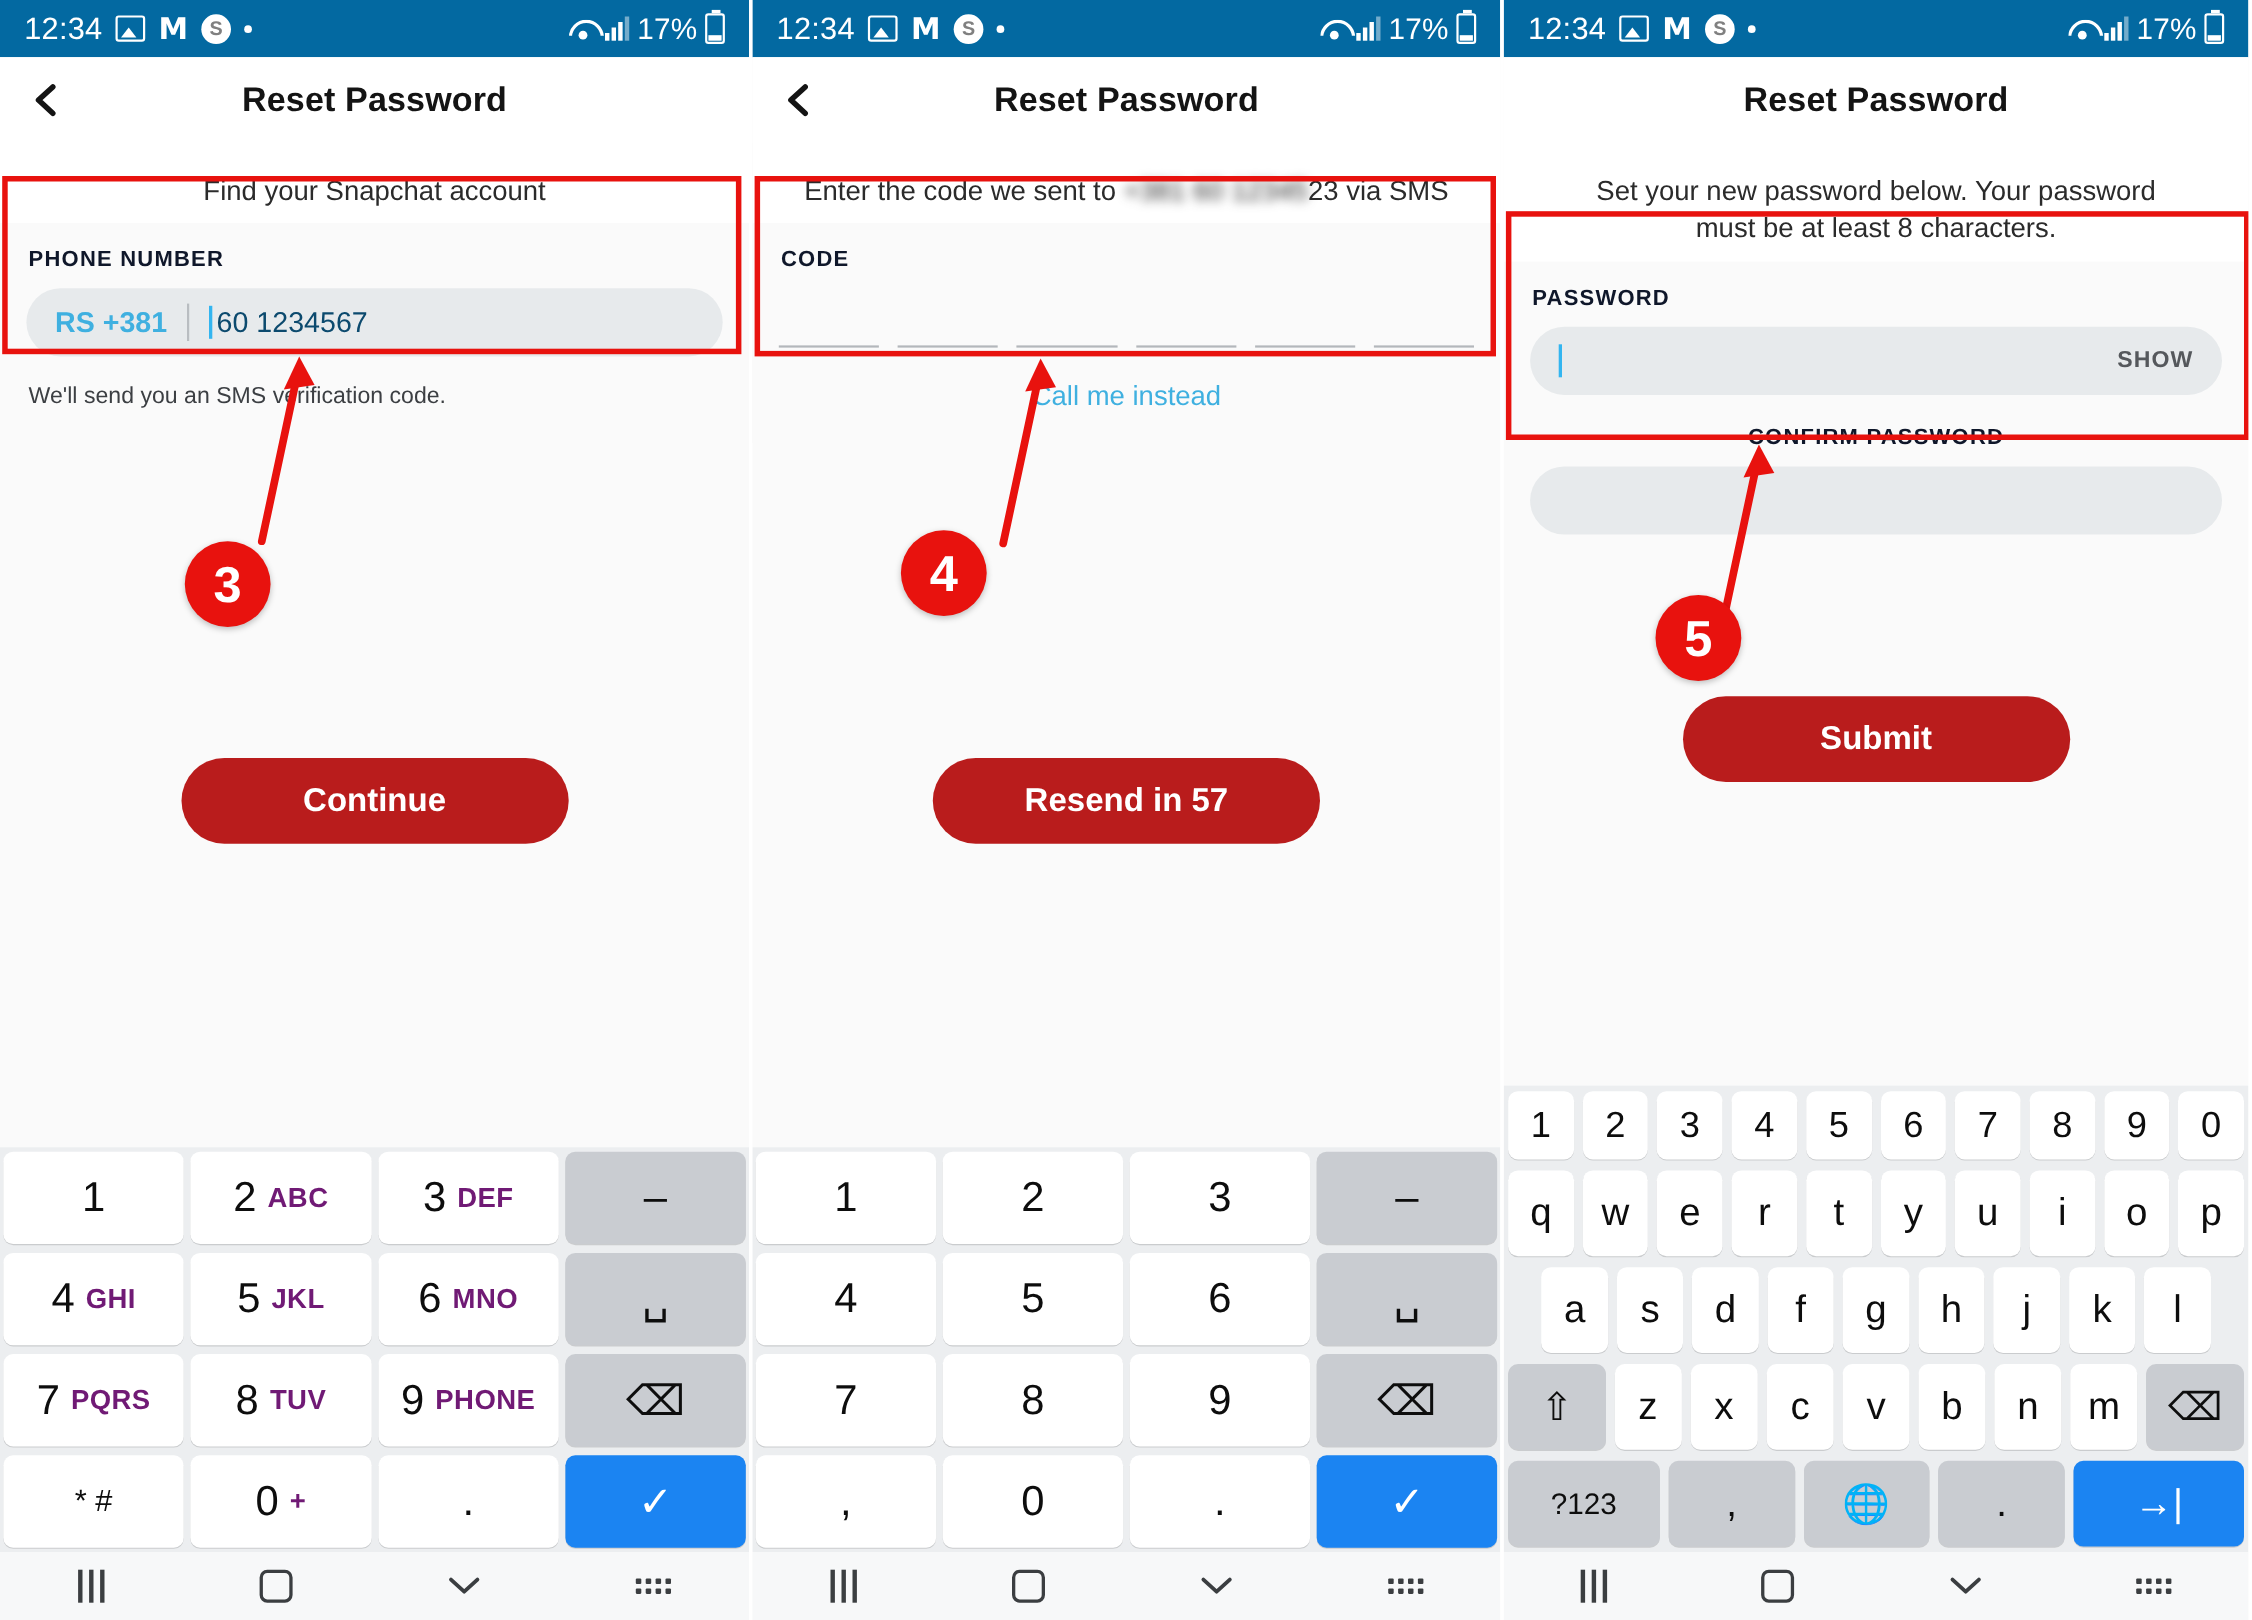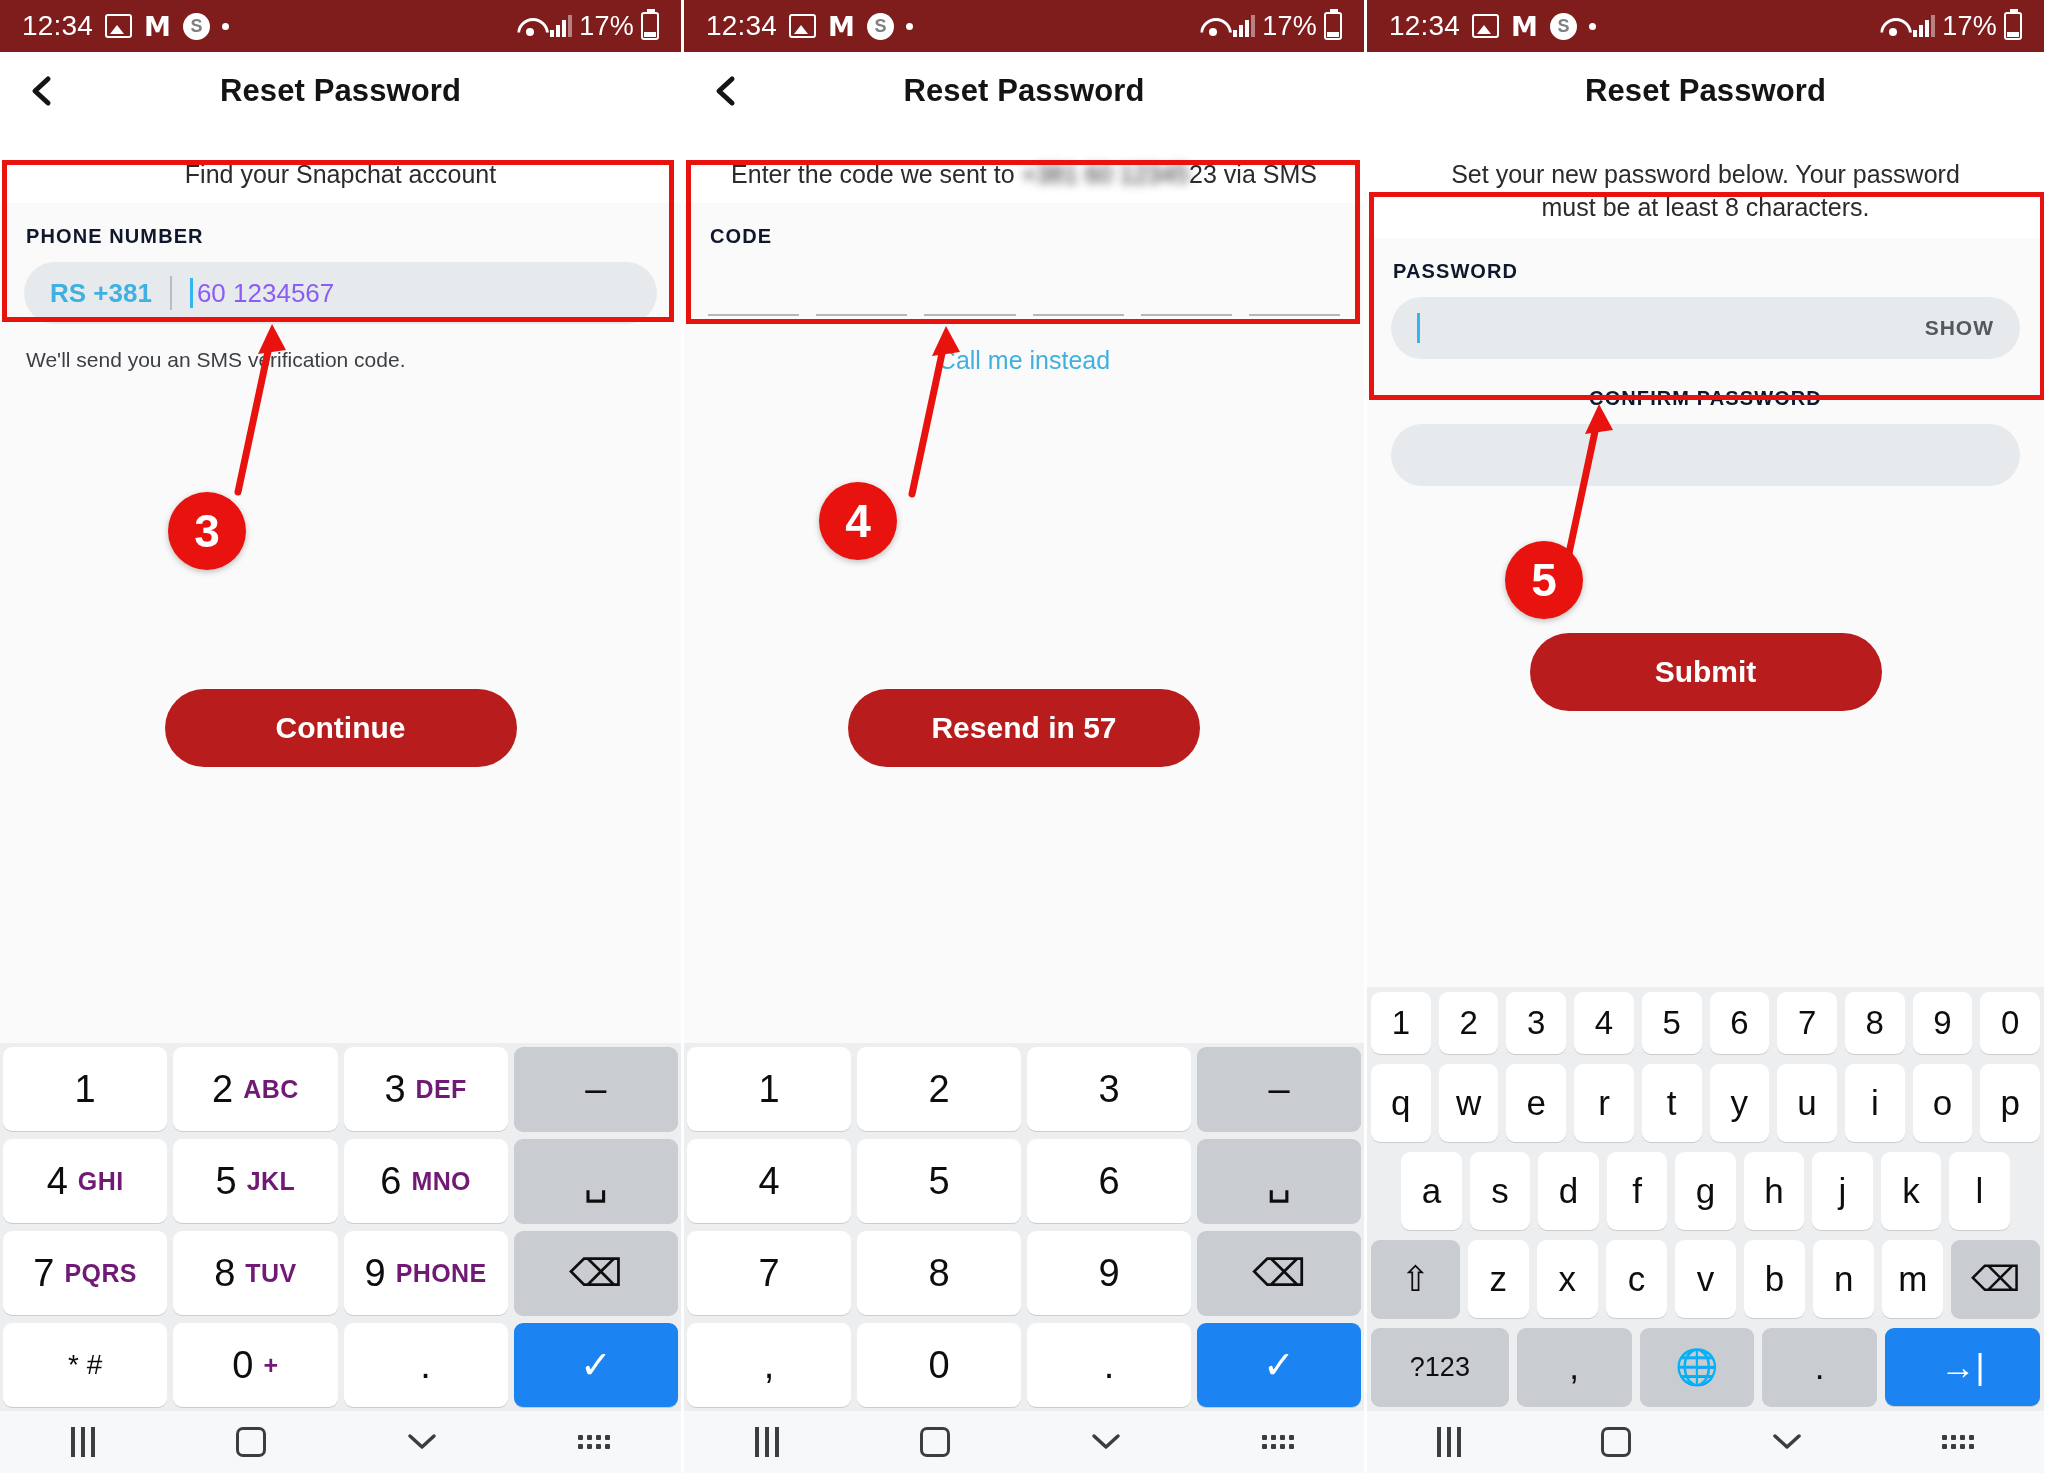--- a/index.html
+++ b/index.html
@@ -10,21 +10,21 @@
     overflow: hidden;
   }
   .stage { position: relative; width: 2047px; height: 1473px; display: flex; }
   .panel { position: relative; width: 681px; height: 1473px; background: #fafafa; overflow: hidden; }
   .panel + .panel { border-left: 3px solid #ffffff; }
   .panel.p2 { width: 683px; }
   .panel.p3 { width: 680px; }
 
   
   .statusbar {
-    height: 52px; background: #7f1d1d; color: #ffffff;
+    height: 52px; background: #0369a1; color: #ffffff;
     display: flex; align-items: center; justify-content: space-between;
     padding: 0 22px; font-size: 27px; letter-spacing: .2px;
   }
   .sb-left { display: flex; align-items: center; gap: 12px; }
   .sb-right { display: flex; align-items: center; gap: 7px; }
   .sb-time { font-size: 28px; font-weight: 400; }
   .ico-photos {
     width: 27px; height: 24px; border: 2.5px solid #fff; border-radius: 3px;
     position: relative; display: inline-block;
   }
@@ -98,21 +98,21 @@
     font-size: 20px; font-weight: 600; letter-spacing: 1.1px; color: #0f172a;
     padding: 22px 26px 14px;
   }
   .pill {
     margin: 0 24px; height: 62px; border-radius: 31px; background: #e7eaec;
     display: flex; align-items: center; padding: 0 26px;
   }
   .cc { color: #3fb0e0; font-size: 26px; font-weight: 700; }
   .divider-v { width: 2px; height: 34px; background: #b9bdc1; margin: 0 18px; }
   .caret { width: 3px; height: 30px; background: #33b5f0; display: inline-block; }
-  .placeholder { color: #8b5cf6; font-size: 26px; margin-left: 4px; }
+  .placeholder { color: #0c4a6e; font-size: 26px; margin-left: 4px; }
   .helper {
     font-size: 21px; color: #3c3f43; padding: 24px 26px 22px;
   }
 
   
   .code-wrap { padding: 52px 24px 0; display: flex; gap: 17px; }
   .code-seg { flex: 1; height: 2px; background: #b3b7bb; }
   .call-instead {
     text-align: center; color: #3fb0e0; font-size: 25px; padding: 30px 0 26px;
   }

